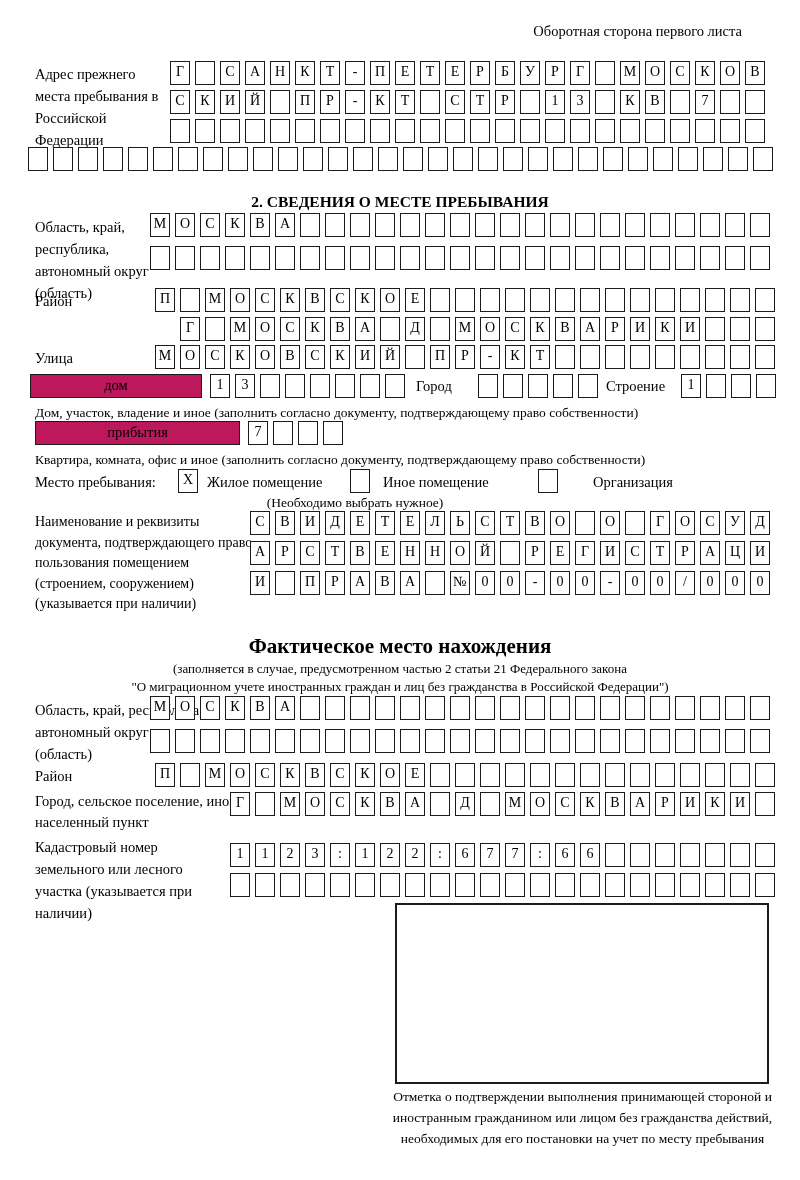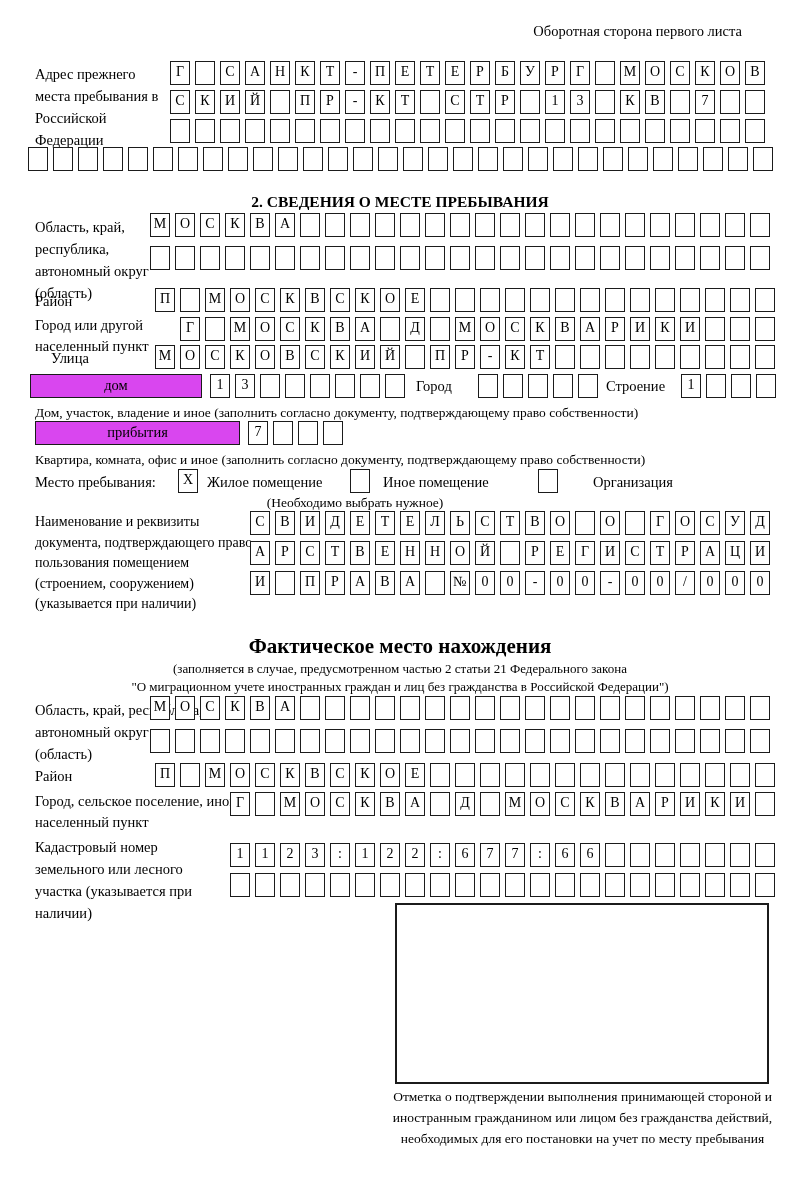--- a/index.html
+++ b/index.html
@@ -7,21 +7,21 @@
         font-family:"Liberation Serif",serif;color:#000;}
   .lbl{position:absolute;font-size:14.5px;line-height:22px;}
   .caption{position:absolute;font-size:12.8px;line-height:17px;}
   .center{left:0;width:800px;text-align:center;}
   .sechead{position:absolute;font-weight:bold;font-size:15.5px;}
   .boxrow{position:absolute;white-space:nowrap;height:24px;}
   .cell{box-sizing:border-box;display:inline-block;width:20px;height:24px;
         border:1.7px solid #1b1b1b;margin-right:5px;text-align:center;
         font-size:14px;line-height:20px;vertical-align:top;background:#fff;}
   .widefield{position:absolute;box-sizing:border-box;height:24px;border:1.7px solid #1b1b1b;
-        text-align:center;font-size:14.5px;line-height:20px;background:#d946ef;}
+        text-align:center;font-size:14.5px;line-height:20px;background:#be185d;}
   .inlinelbl{position:absolute;font-size:14.5px;line-height:22px;}
   .stampbox{position:absolute;border:2px solid #1b1b1b;background:#fff;}
 </style>
 </head>
 <body>
 
 <div class="page">
 
   <div class="lbl" style="top:20px;right:58px;">Оборотная сторона первого листа</div>
 
@@ -33,24 +33,23 @@
 
   <div class="sechead center" style="top:193px;">2. СВЕДЕНИЯ О МЕСТЕ ПРЕБЫВАНИЯ</div>
 
   <div class="lbl" style="left:35px;top:216px;width:122px;">Область, край, республика, автономный округ (область)</div>
   <div class="boxrow" style="left:150px;top:213px;"><span class="cell">М</span><span class="cell">О</span><span class="cell">С</span><span class="cell">К</span><span class="cell">В</span><span class="cell">А</span><span class="cell"></span><span class="cell"></span><span class="cell"></span><span class="cell"></span><span class="cell"></span><span class="cell"></span><span class="cell"></span><span class="cell"></span><span class="cell"></span><span class="cell"></span><span class="cell"></span><span class="cell"></span><span class="cell"></span><span class="cell"></span><span class="cell"></span><span class="cell"></span><span class="cell"></span><span class="cell"></span><span class="cell"></span></div>
   <div class="boxrow" style="left:150px;top:246px;"><span class="cell"></span><span class="cell"></span><span class="cell"></span><span class="cell"></span><span class="cell"></span><span class="cell"></span><span class="cell"></span><span class="cell"></span><span class="cell"></span><span class="cell"></span><span class="cell"></span><span class="cell"></span><span class="cell"></span><span class="cell"></span><span class="cell"></span><span class="cell"></span><span class="cell"></span><span class="cell"></span><span class="cell"></span><span class="cell"></span><span class="cell"></span><span class="cell"></span><span class="cell"></span><span class="cell"></span><span class="cell"></span></div>
 
   <div class="lbl" style="left:35px;top:290px;">Район</div>
   <div class="boxrow" style="left:155px;top:288px;"><span class="cell">П</span><span class="cell"></span><span class="cell">М</span><span class="cell">О</span><span class="cell">С</span><span class="cell">К</span><span class="cell">В</span><span class="cell">С</span><span class="cell">К</span><span class="cell">О</span><span class="cell">Е</span><span class="cell"></span><span class="cell"></span><span class="cell"></span><span class="cell"></span><span class="cell"></span><span class="cell"></span><span class="cell"></span><span class="cell"></span><span class="cell"></span><span class="cell"></span><span class="cell"></span><span class="cell"></span><span class="cell"></span><span class="cell"></span></div>
 
-  <div class="lbl" style="left:35px;top:315px;width:150px;line-height:21px;">Город или другой населенный пункт</div>
   <div class="boxrow" style="left:180px;top:317px;"><span class="cell">Г</span><span class="cell"></span><span class="cell">М</span><span class="cell">О</span><span class="cell">С</span><span class="cell">К</span><span class="cell">В</span><span class="cell">А</span><span class="cell"></span><span class="cell">Д</span><span class="cell"></span><span class="cell">М</span><span class="cell">О</span><span class="cell">С</span><span class="cell">К</span><span class="cell">В</span><span class="cell">А</span><span class="cell">Р</span><span class="cell">И</span><span class="cell">К</span><span class="cell">И</span><span class="cell"></span><span class="cell"></span><span class="cell"></span></div>
 
-  <div class="lbl" style="left:35px;top:347px;margin-left:16px;">Улица</div>
+  <div class="lbl" style="left:35px;top:347px;">Улица</div>
   <div class="boxrow" style="left:155px;top:345px;"><span class="cell">М</span><span class="cell">О</span><span class="cell">С</span><span class="cell">К</span><span class="cell">О</span><span class="cell">В</span><span class="cell">С</span><span class="cell">К</span><span class="cell">И</span><span class="cell">Й</span><span class="cell"></span><span class="cell">П</span><span class="cell">Р</span><span class="cell">-</span><span class="cell">К</span><span class="cell">Т</span><span class="cell"></span><span class="cell"></span><span class="cell"></span><span class="cell"></span><span class="cell"></span><span class="cell"></span><span class="cell"></span><span class="cell"></span><span class="cell"></span></div>
 
   <div class="widefield" style="left:30px;top:374px;width:172px;">дом</div>
   <div class="boxrow" style="left:210px;top:374px;"><span class="cell">1</span><span class="cell">3</span><span class="cell"></span><span class="cell"></span><span class="cell"></span><span class="cell"></span><span class="cell"></span><span class="cell"></span></div>
   <div class="inlinelbl" style="left:416px;top:375px;">Город</div>
   <div class="boxrow" style="left:478px;top:374px;"><span class="cell"></span><span class="cell"></span><span class="cell"></span><span class="cell"></span><span class="cell"></span></div>
   <div class="inlinelbl" style="left:606px;top:375px;">Строение</div>
   <div class="boxrow" style="left:681px;top:374px;"><span class="cell">1</span><span class="cell"></span><span class="cell"></span><span class="cell"></span></div>
   <div class="caption" style="left:35px;top:404px;font-size:13.5px;">Дом, участок, владение и иное (заполнить согласно документу, подтверждающему право собственности)</div>
 

